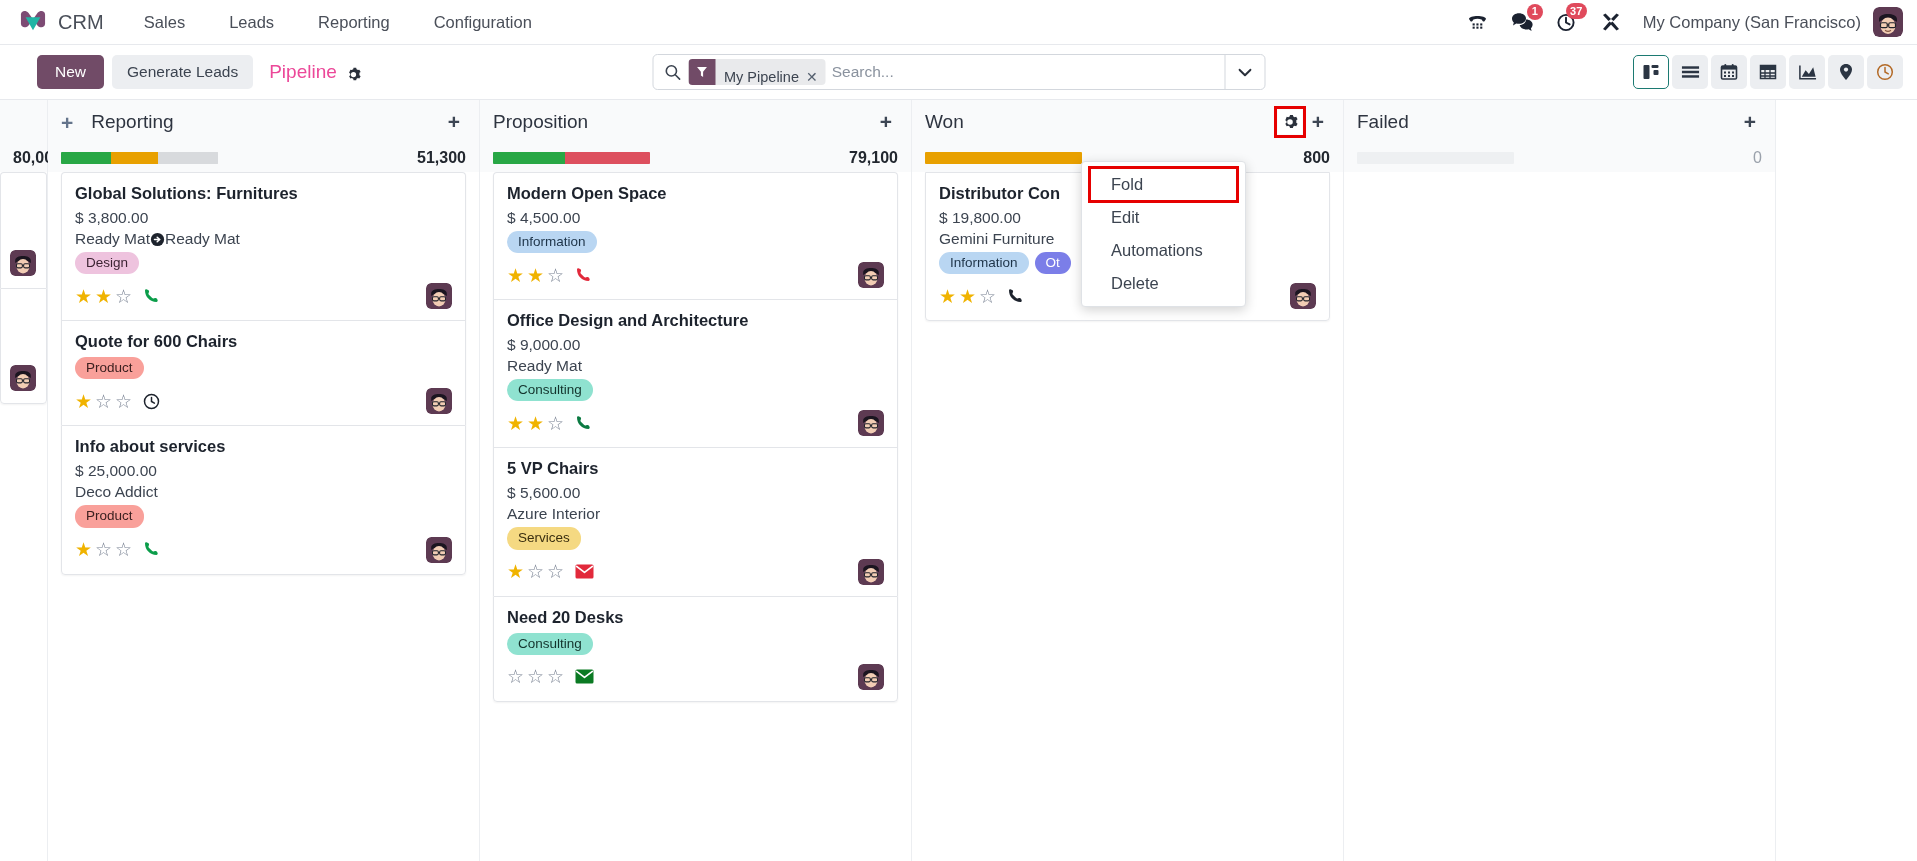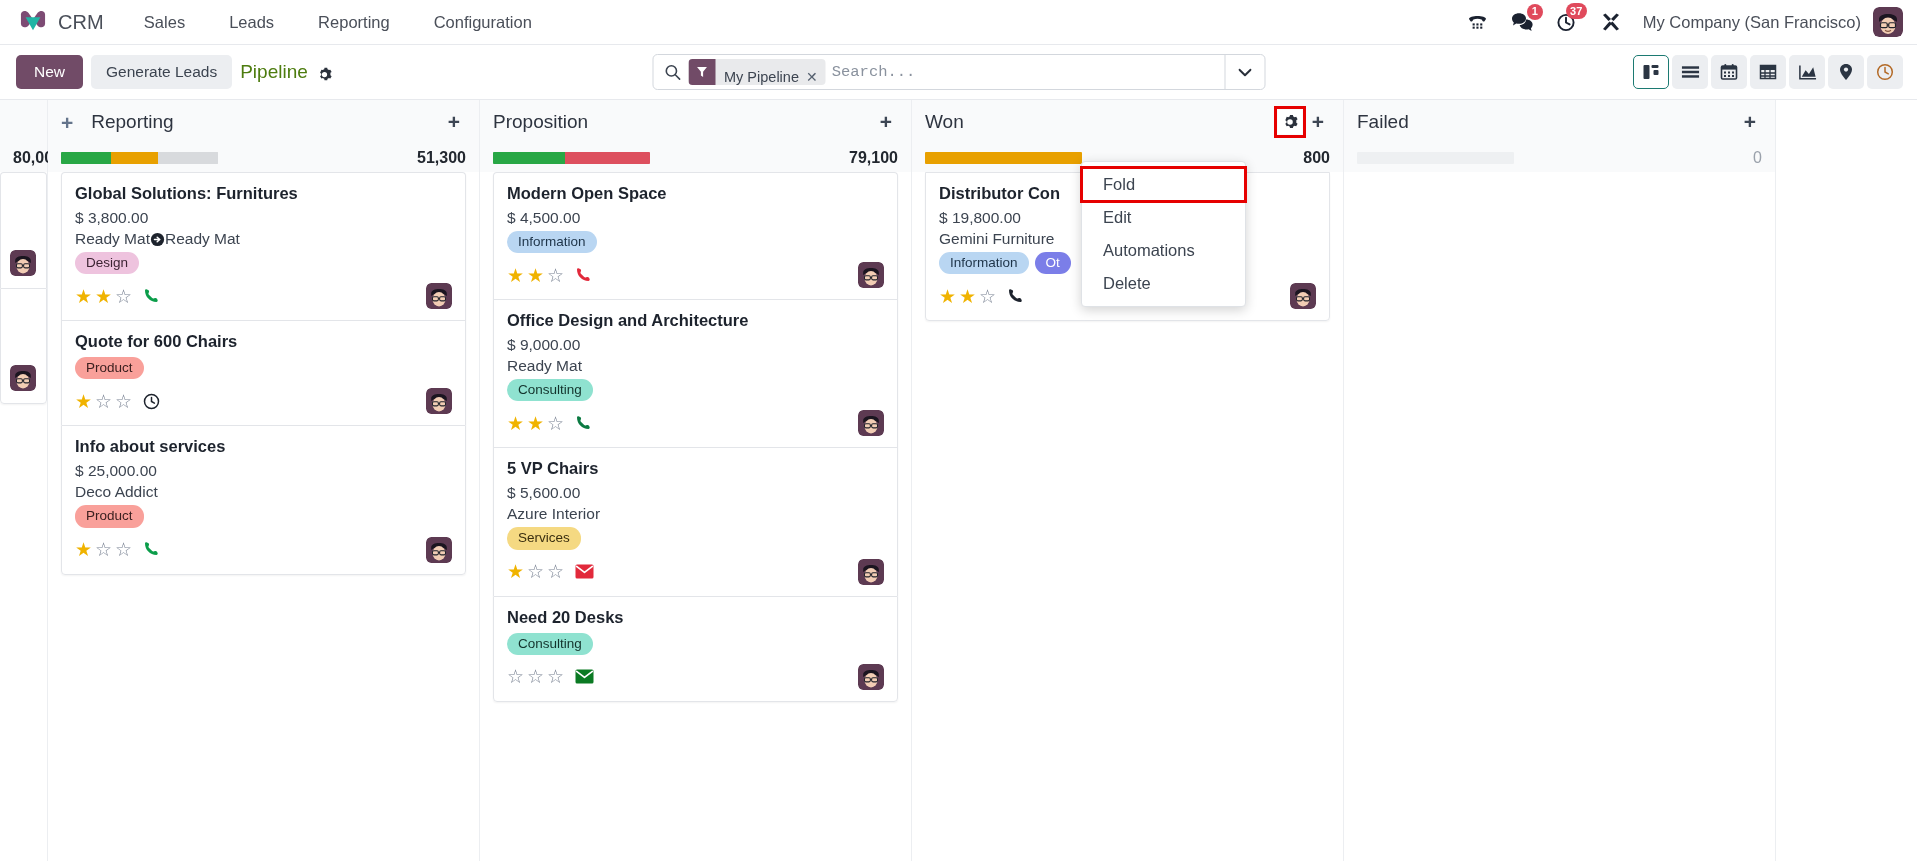--- a/index.html
+++ b/index.html
@@ -60,28 +60,29 @@
     height: 55px; background: #ffffff;
     display: flex; align-items: center;
     padding: 0 14px 0 16px;
     border-bottom: 1px solid #e7e9ed;
     position: relative; z-index: 50;
   }
   .btn-new {
     background: #714b67; color: #fff; border: none; border-radius: 5px;
     font-size: 15.5px; padding: 8px 18px; cursor: pointer; font-weight: 400;
     font-family: inherit;
+    margin-left: 21px;
   }
   .btn-secondary {
     background: #eceef1; color: #3c4450; border: none; border-radius: 5px;
     font-size: 15.5px; padding: 8px 15px; cursor: pointer; margin-left: 8px;
     font-family: inherit;
   }
   .breadcrumb-title {
-    font-size: 19px; color: #4d7c0f; margin-left: 8px; font-weight: 400;
+    font-size: 19px; color: #ec4899; margin-left: 16px; font-weight: 400;
   }
   .breadcrumb-gear {
     margin-left: 9px; cursor: pointer; color: #2b313c;
     display: inline-flex; align-items: center; position: relative; top: 2px;
   }
   .searchbar-wrap {
     position: absolute; left: 50%; transform: translateX(-50%);
     width: 613px;
   }
   .searchbar {
@@ -95,21 +96,21 @@
     border-radius: 4px; height: 26px; margin-right: 6px; overflow: hidden;
   }
   .facet-icon {
     background: #714b67; color: #fff; height: 26px; width: 27px;
     display: flex; align-items: center; justify-content: center;
   }
   .facet-label { font-size: 14.5px; color: #3c4450; padding: 0 7px 0 9px; }
   .facet-x { font-size: 14px; color: #55606f; padding-right: 8px; cursor: pointer; }
   .search-input {
     border: none; outline: none; flex: 1; font-size: 15.5px;
-    color: #0f172a; font-family: Liberation Mono, monospace; background: transparent; height: 100%;
+    color: #0f172a; font-family: Liberation Sans, sans-serif; background: transparent; height: 100%;
   }
   .search-input::placeholder { color: #8a929e; }
   .search-caret {
     width: 40px; height: 100%; border-left: 1px solid #d3d7dd;
     display: flex; align-items: center; justify-content: center; cursor: pointer;
     color: #2b313c;
   }
   .view-switcher { margin-left: auto; display: flex; gap: 3px; }
   .view-btn {
     width: 36px; height: 34px; background: #eceef1; border-radius: 5px;
@@ -196,21 +197,21 @@
   .star.off { color: #7b8494; }
   .activity-icon { display: flex; align-items: center; }
   .kcard-avatar {
     margin-left: auto; width: 26px; height: 26px; border-radius: 5px; overflow: hidden;
   }
 
   
   .dropdown {
     position: absolute; top: 61px; left: 1081px; width: 165px;
     background: #fff; border: 1px solid #dfe2e6; border-radius: 4px;
-    box-shadow: 0 3px 12px rgba(0,0,0,.18); padding: 6px 0; z-index: 70;
+    box-shadow: 0 3px 12px rgba(0,0,0,.18); padding: 6px 8px; z-index: 70;
   }
   .dd-item {
     font-size: 16.5px; color: #3c4450; padding: 7px 21px; cursor: pointer;
     white-space: nowrap;
   }
   .dd-item.highlighted {
     outline: 3px solid #e60000; outline-offset: -1px; background: #fff;
     position: relative; z-index: 2;
   }
 

